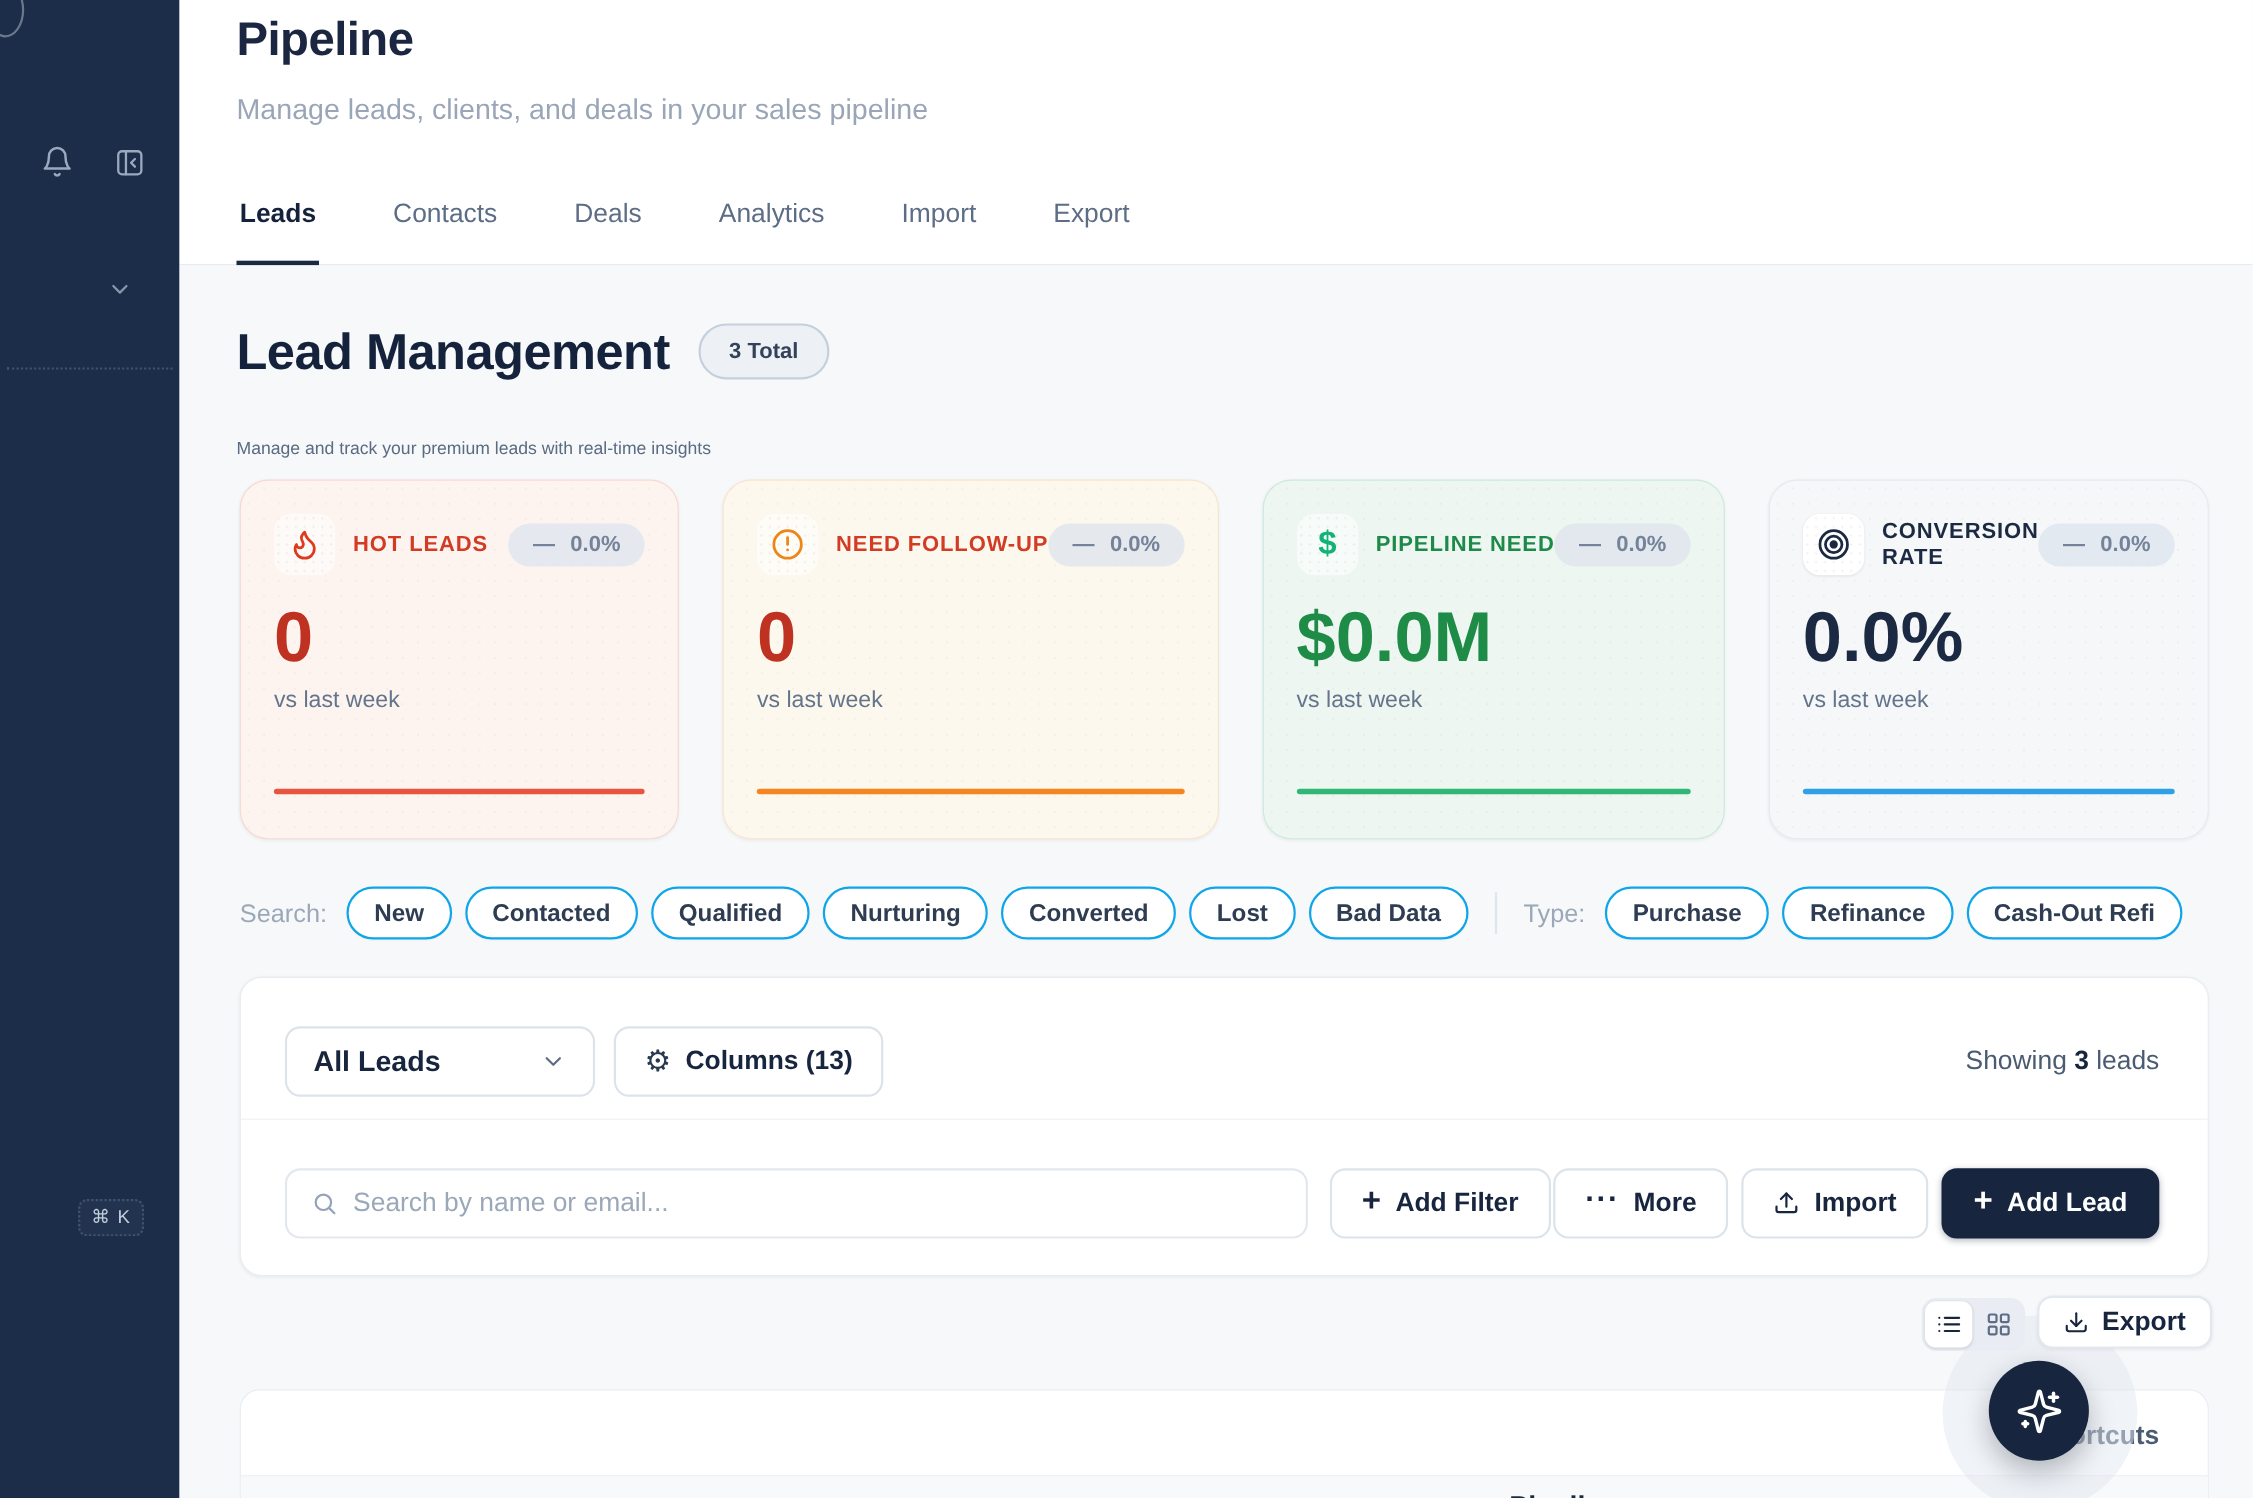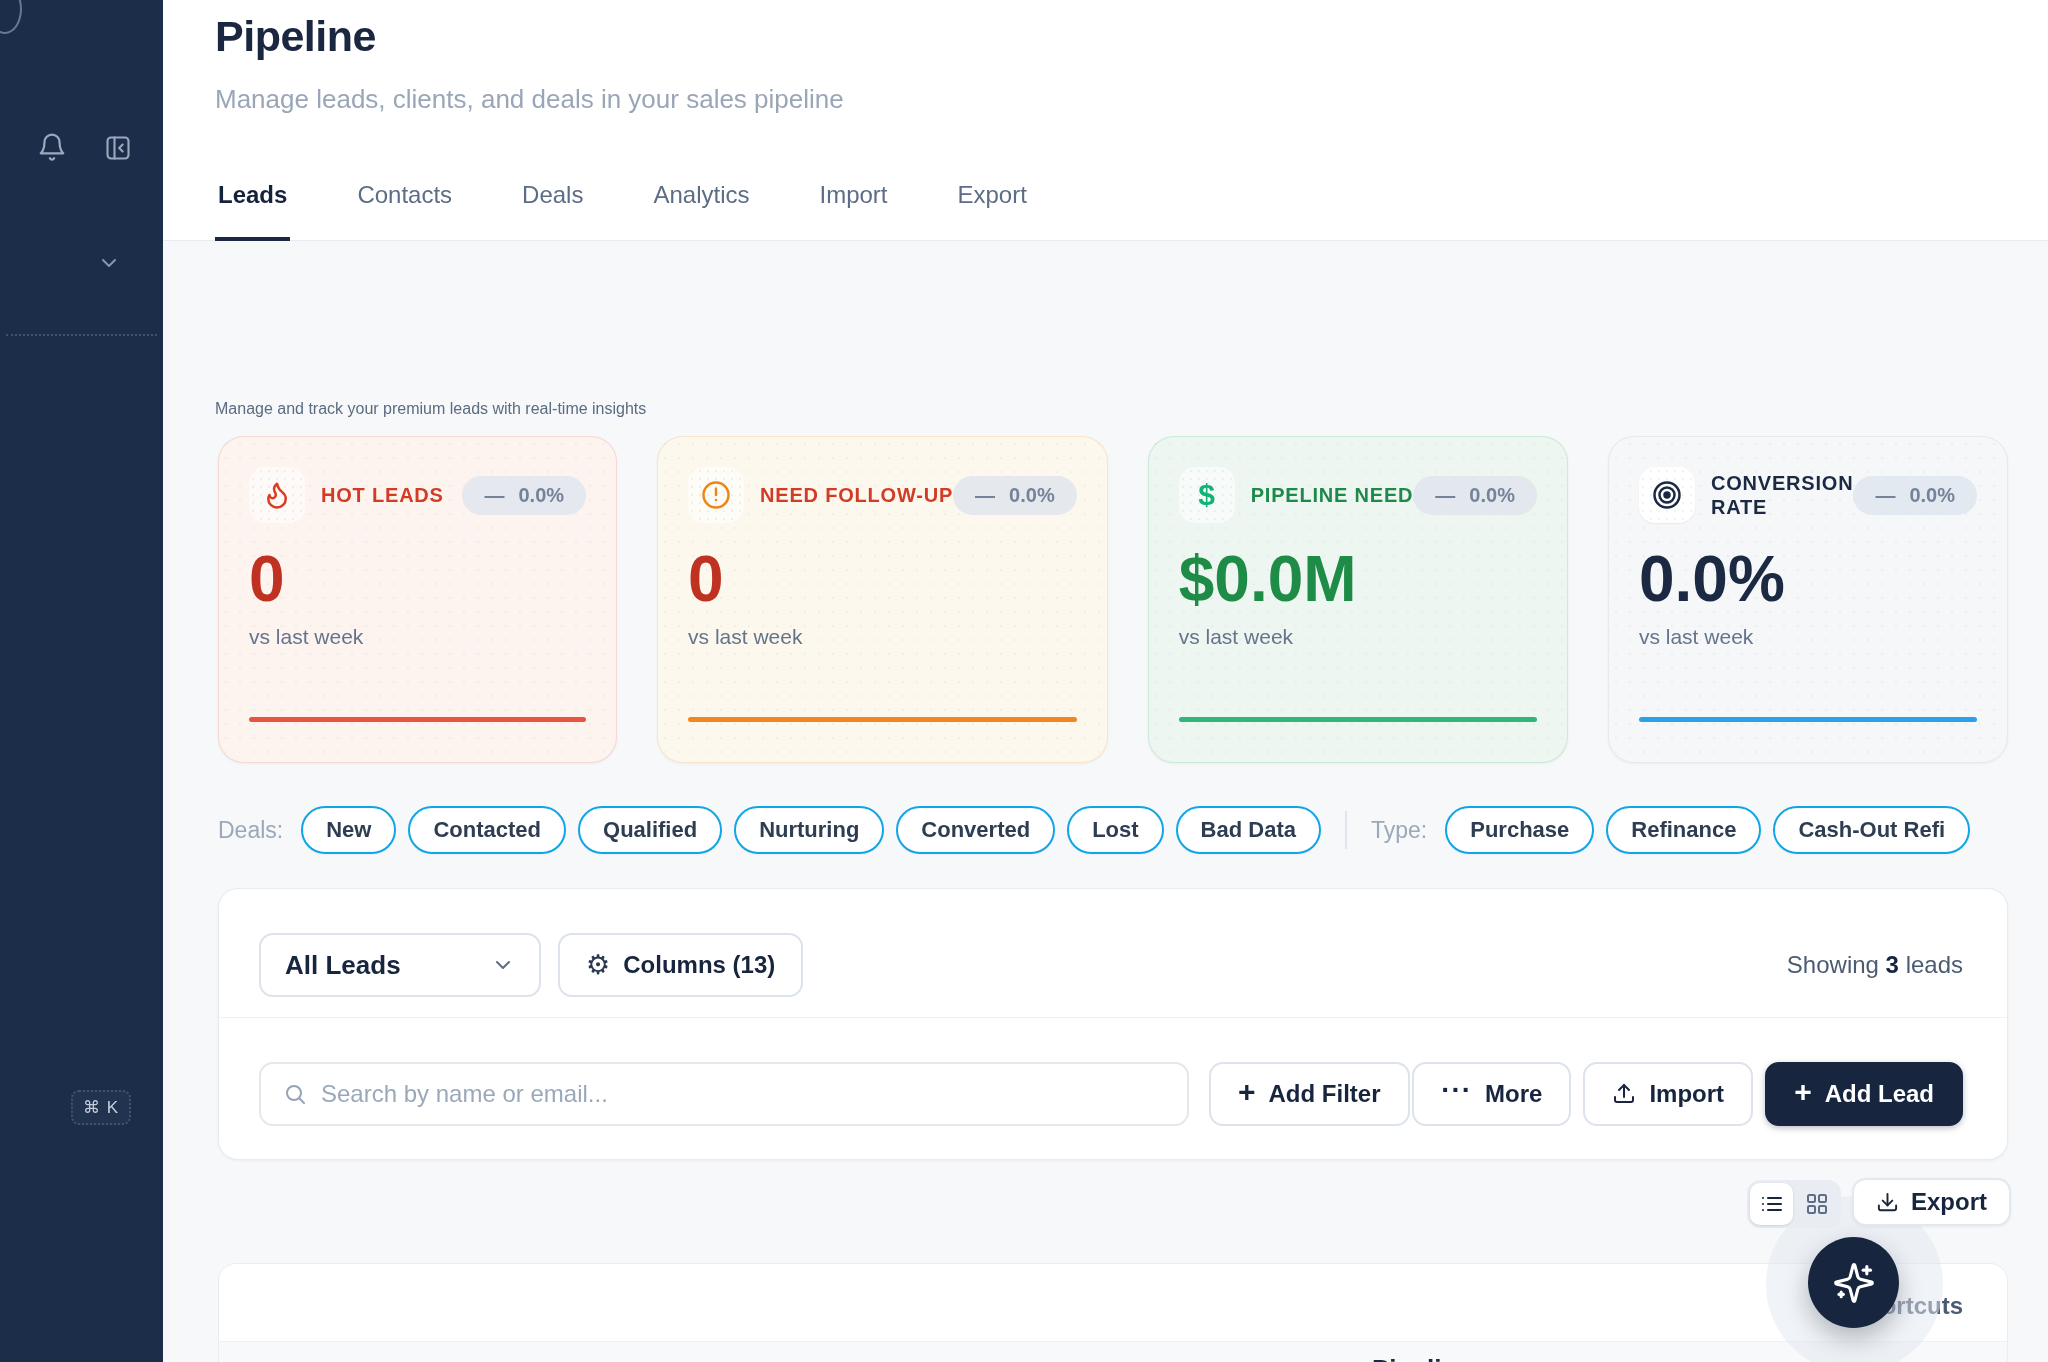--- a/index.html
+++ b/index.html
@@ -167,20 +167,24 @@
     <div class="tabs">
       <div class="tab active">Leads</div>
       <div class="tab">Contacts</div>
       <div class="tab">Deals</div>
       <div class="tab">Analytics</div>
       <div class="tab">Import</div>
       <div class="tab">Export</div>
     </div>
   </div>
 
+  <div class="lm-head">
+    <div class="lm-title">Lead Management</div>
+    <div class="lm-badge">3 Total</div>
+  </div>
   <div class="lm-sub">Manage and track your premium leads with real-time insights</div>
 
   <div class="stats">
 
     <div class="stat stat--red">
       <div class="stat-top">
         <div class="stat-iconbox">
           <svg class="flame-ic" width="30" height="30" viewBox="0 0 24 24" fill="none" stroke="currentColor" stroke-width="2" stroke-linecap="round" stroke-linejoin="round">
               <path d="M8.5 14.5A2.5 2.5 0 0 0 11 12c0-1.38-.5-2-1-3-1.072-2.143-.224-4.054 2-6 .5 2.5 2 4.9 4 6.5 2 1.6 3 3.5 3 5.5a7 7 0 1 1-14 0c0-1.153.433-2.294 1-3a2.5 2.5 0 0 0 2.5 2.5z"></path>
             </svg>
@@ -247,21 +251,21 @@
           <span>0.0%</span>
         </div>
       </div>
       <div class="stat-value">0.0%</div>
       <div class="stat-caption">vs last week</div>
       <div class="stat-bar"></div>
     </div>
   </div>
 
   <div class="chips-row">
-    <span class="chips-label">Deals:</span>
+    <span class="chips-label">Search:</span>
     <div class="chip">New</div>
     <div class="chip">Contacted</div>
     <div class="chip">Qualified</div>
     <div class="chip">Nurturing</div>
     <div class="chip">Converted</div>
     <div class="chip">Lost</div>
     <div class="chip">Bad Data</div>
     <div class="chips-div"></div>
     <span class="chips-label">Type:</span>
     <div class="chip">Purchase</div>

